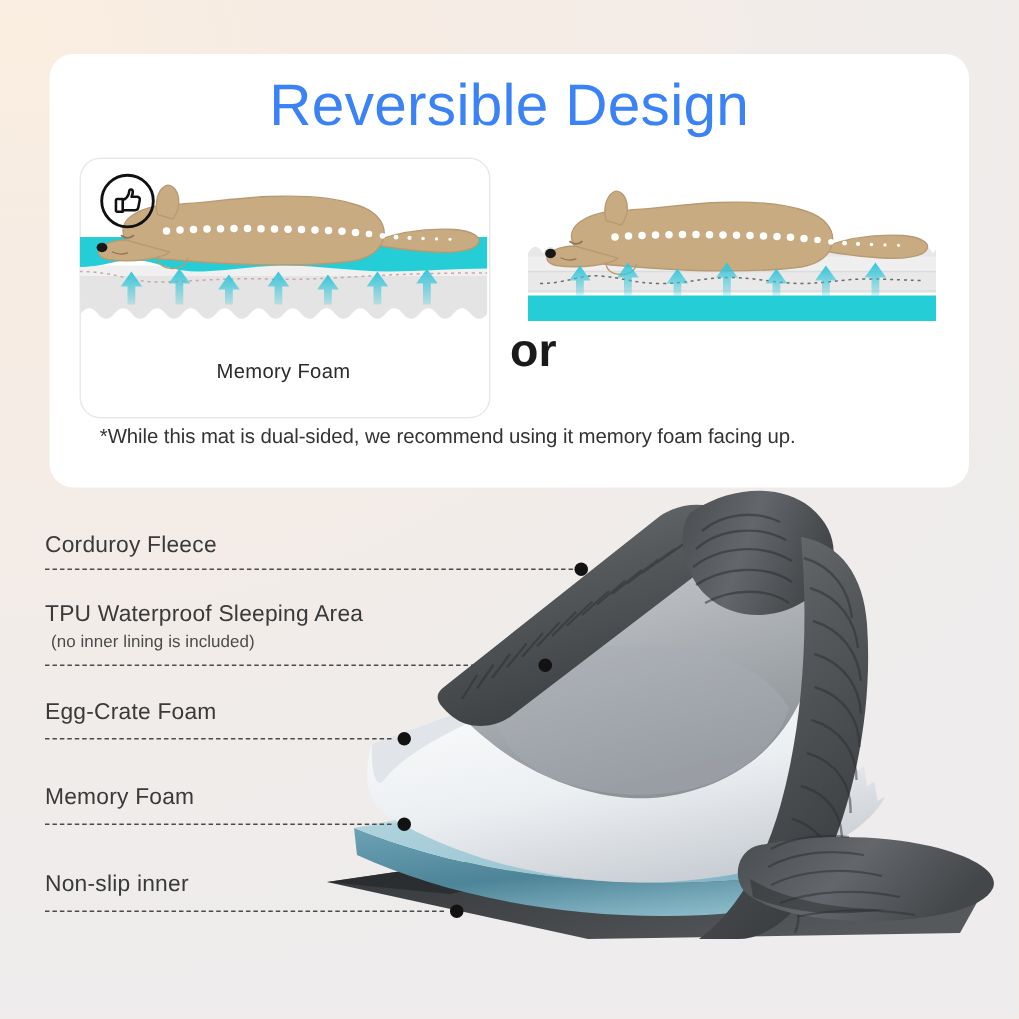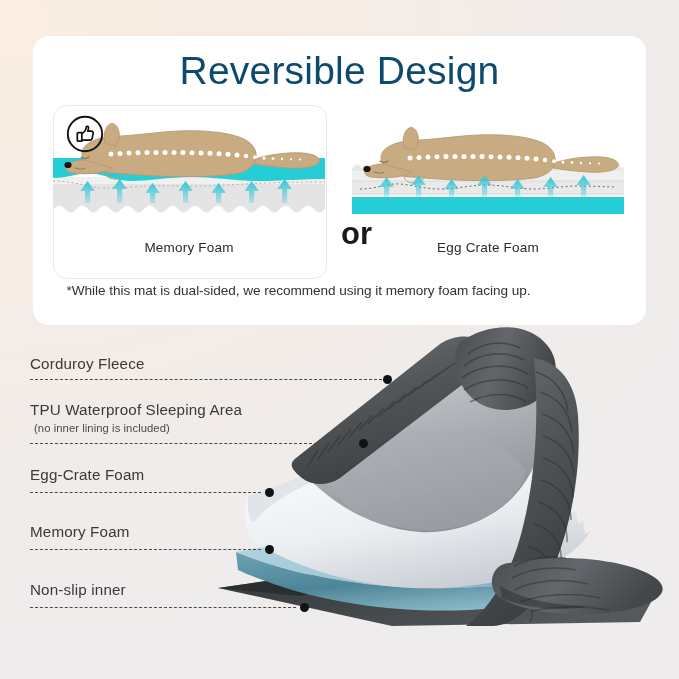--- a/index.html
+++ b/index.html
@@ -36,21 +36,21 @@
 
   .title {
     position: absolute;
     left: 0;
     top: 13px;
     width: 613px;
     text-align: center;
     font-size: 39px;
     font-weight: 400;
     letter-spacing: 0.2px;
-    color: #0c4a6e;
+    color: #3b82f6;
     font-family: "Liberation Sans", sans-serif;
     white-space: nowrap;
   }
 
   
   .subcard {
     position: absolute;
     left: 20px;
     top: 69px;
     width: 272px;
@@ -102,27 +102,26 @@
     height: 38px;
     z-index: 6;
   }
 
   
   .or-text {
     position: absolute;
     left: 296px;
     top: 180px;
     width: 42px;
-    text-align: left;
+    text-align: right;
     font-size: 31px;
     font-weight: bold;
     color: #1a1a1a;
     font-family: "Liberation Sans", sans-serif;
     z-index: 7;
-    margin-left: 12px;
   }
 
   
   .footnote {
     position: absolute;
     left: 0;
     top: 247px;
     width: 531px;
     text-align: center;
     font-size: 13.6px;
@@ -416,21 +415,20 @@
               <g transform="translate(196,0)">
                   <path d="M0,92 L0,82 L-4.6,82 L2.6,72 L9.8,82 L5.2,82 L5.2,92 Z"></path>
                 </g>
               <g transform="translate(229,0)">
                   <path d="M0,92 L0,80 L-4.6,80 L2.6,70 L9.8,80 L5.2,80 L5.2,92 Z"></path>
                 </g>
             </g>
           </g>
         </svg>
       </div>
-      <div class="panel-caption">Egg Crate Foam</div>
     </div>
 
     <div class="footnote">*While this mat is dual-sided, we recommend using it memory foam facing up.</div>
   </div>
 
   <div class="lower">
 
     <svg class="product" width="679" height="349" viewBox="0 0 679 349">
       <defs>
         <linearGradient id="tpuG" x1="0" y1="0" x2="0.35" y2="1">

